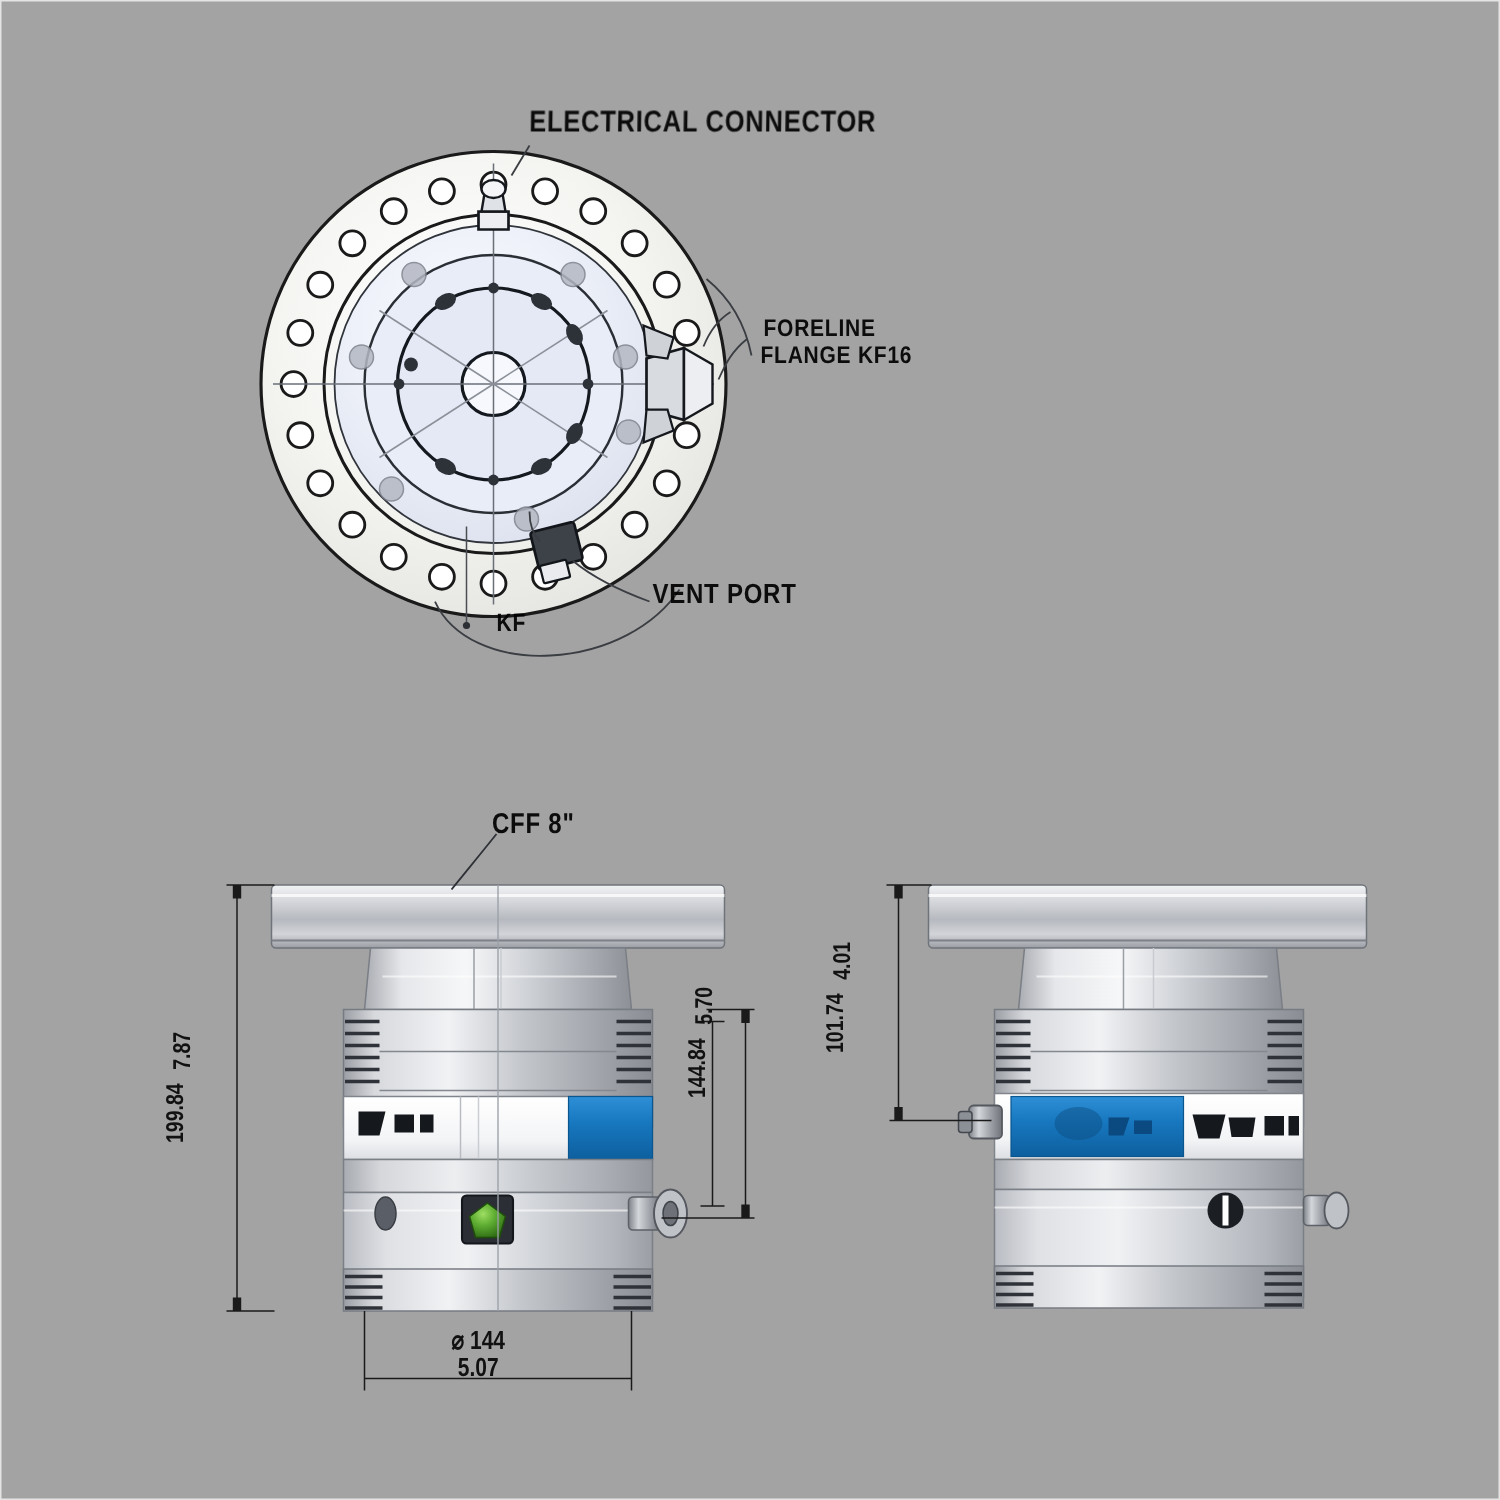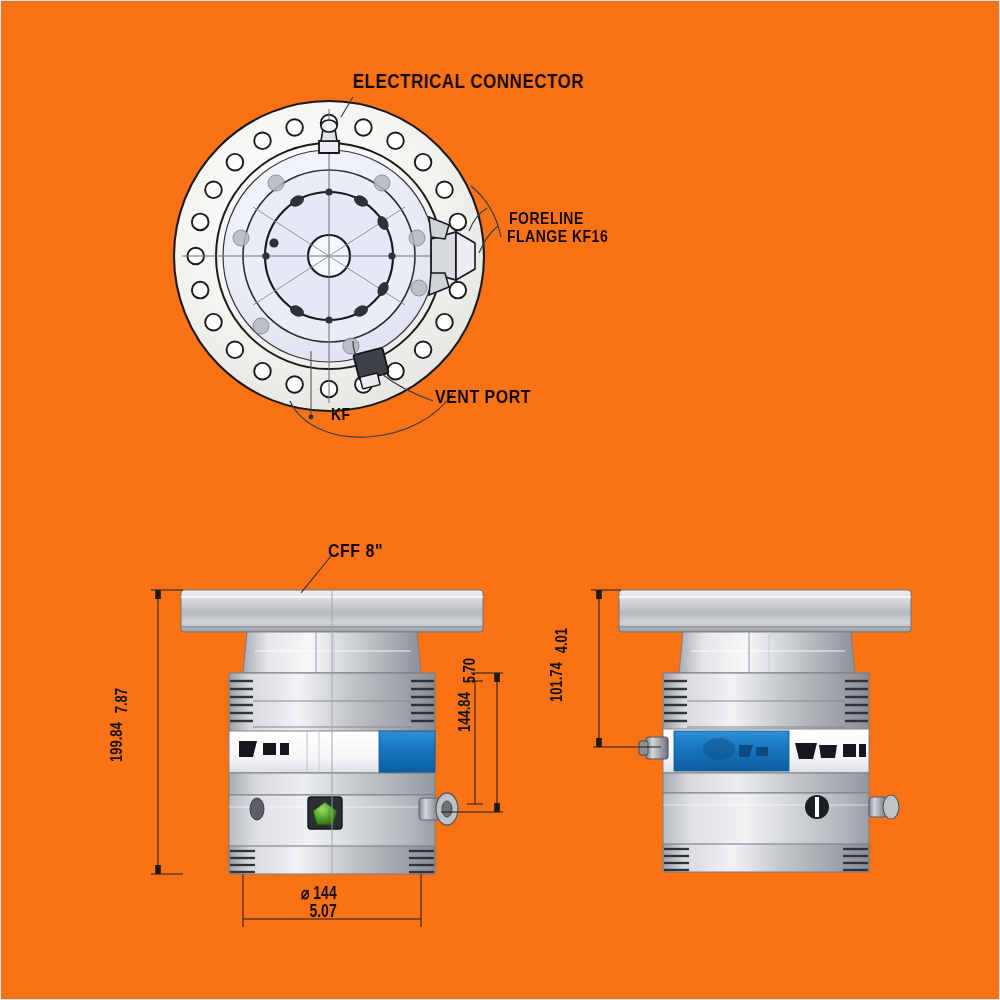--- a/index.html
+++ b/index.html
@@ -5,21 +5,21 @@
   html,body{margin:0;padding:0;}
   body{
     width:1000px;height:1000px;
     background:#ffffff;
     font-family:"Liberation Sans", sans-serif;
     overflow:hidden;
   }
   #page{
     position:relative;
     width:1000px;height:1000px;
-    background:#f97316;
+    background:#a3a3a3;
     border:1px solid #e4e4e4;
     box-sizing:border-box;
   }
   .drawing-svg{position:absolute;left:0;top:0;width:1000px;height:1000px;}
 
   
   .lbl{
     position:absolute;
     font-family:"Liberation Sans", sans-serif;
     font-weight:bold;
@@ -74,21 +74,21 @@
   .rot{transform:rotate(-90deg);transform-origin:center center;}
 
   #dim-height{left:84px;top:720px;width:64px;height:42px;}
   #dim-height .stack{display:flex;gap:9px;align-items:flex-start;}
   #dim-mid{left:432px;top:690px;width:64px;height:42px;}
   #dim-mid .stack{display:flex;gap:9px;align-items:flex-start;}
   #dim-right{left:524px;top:660px;width:64px;height:42px;}
   #dim-right .stack{display:flex;gap:9px;align-items:flex-start;}
 
   #dim-dia{
-    left:300px;top:883px;text-align:right;
+    left:300px;top:883px;text-align:center;
   }
   #dim-dia .val{font-size:14px;}
   #dim-dia .inch{font-size:14px;margin-top:4px;}
   .brk{letter-spacing:0px;}
 </style>
 </head>
 <body>
 
 <div id="page">
 

